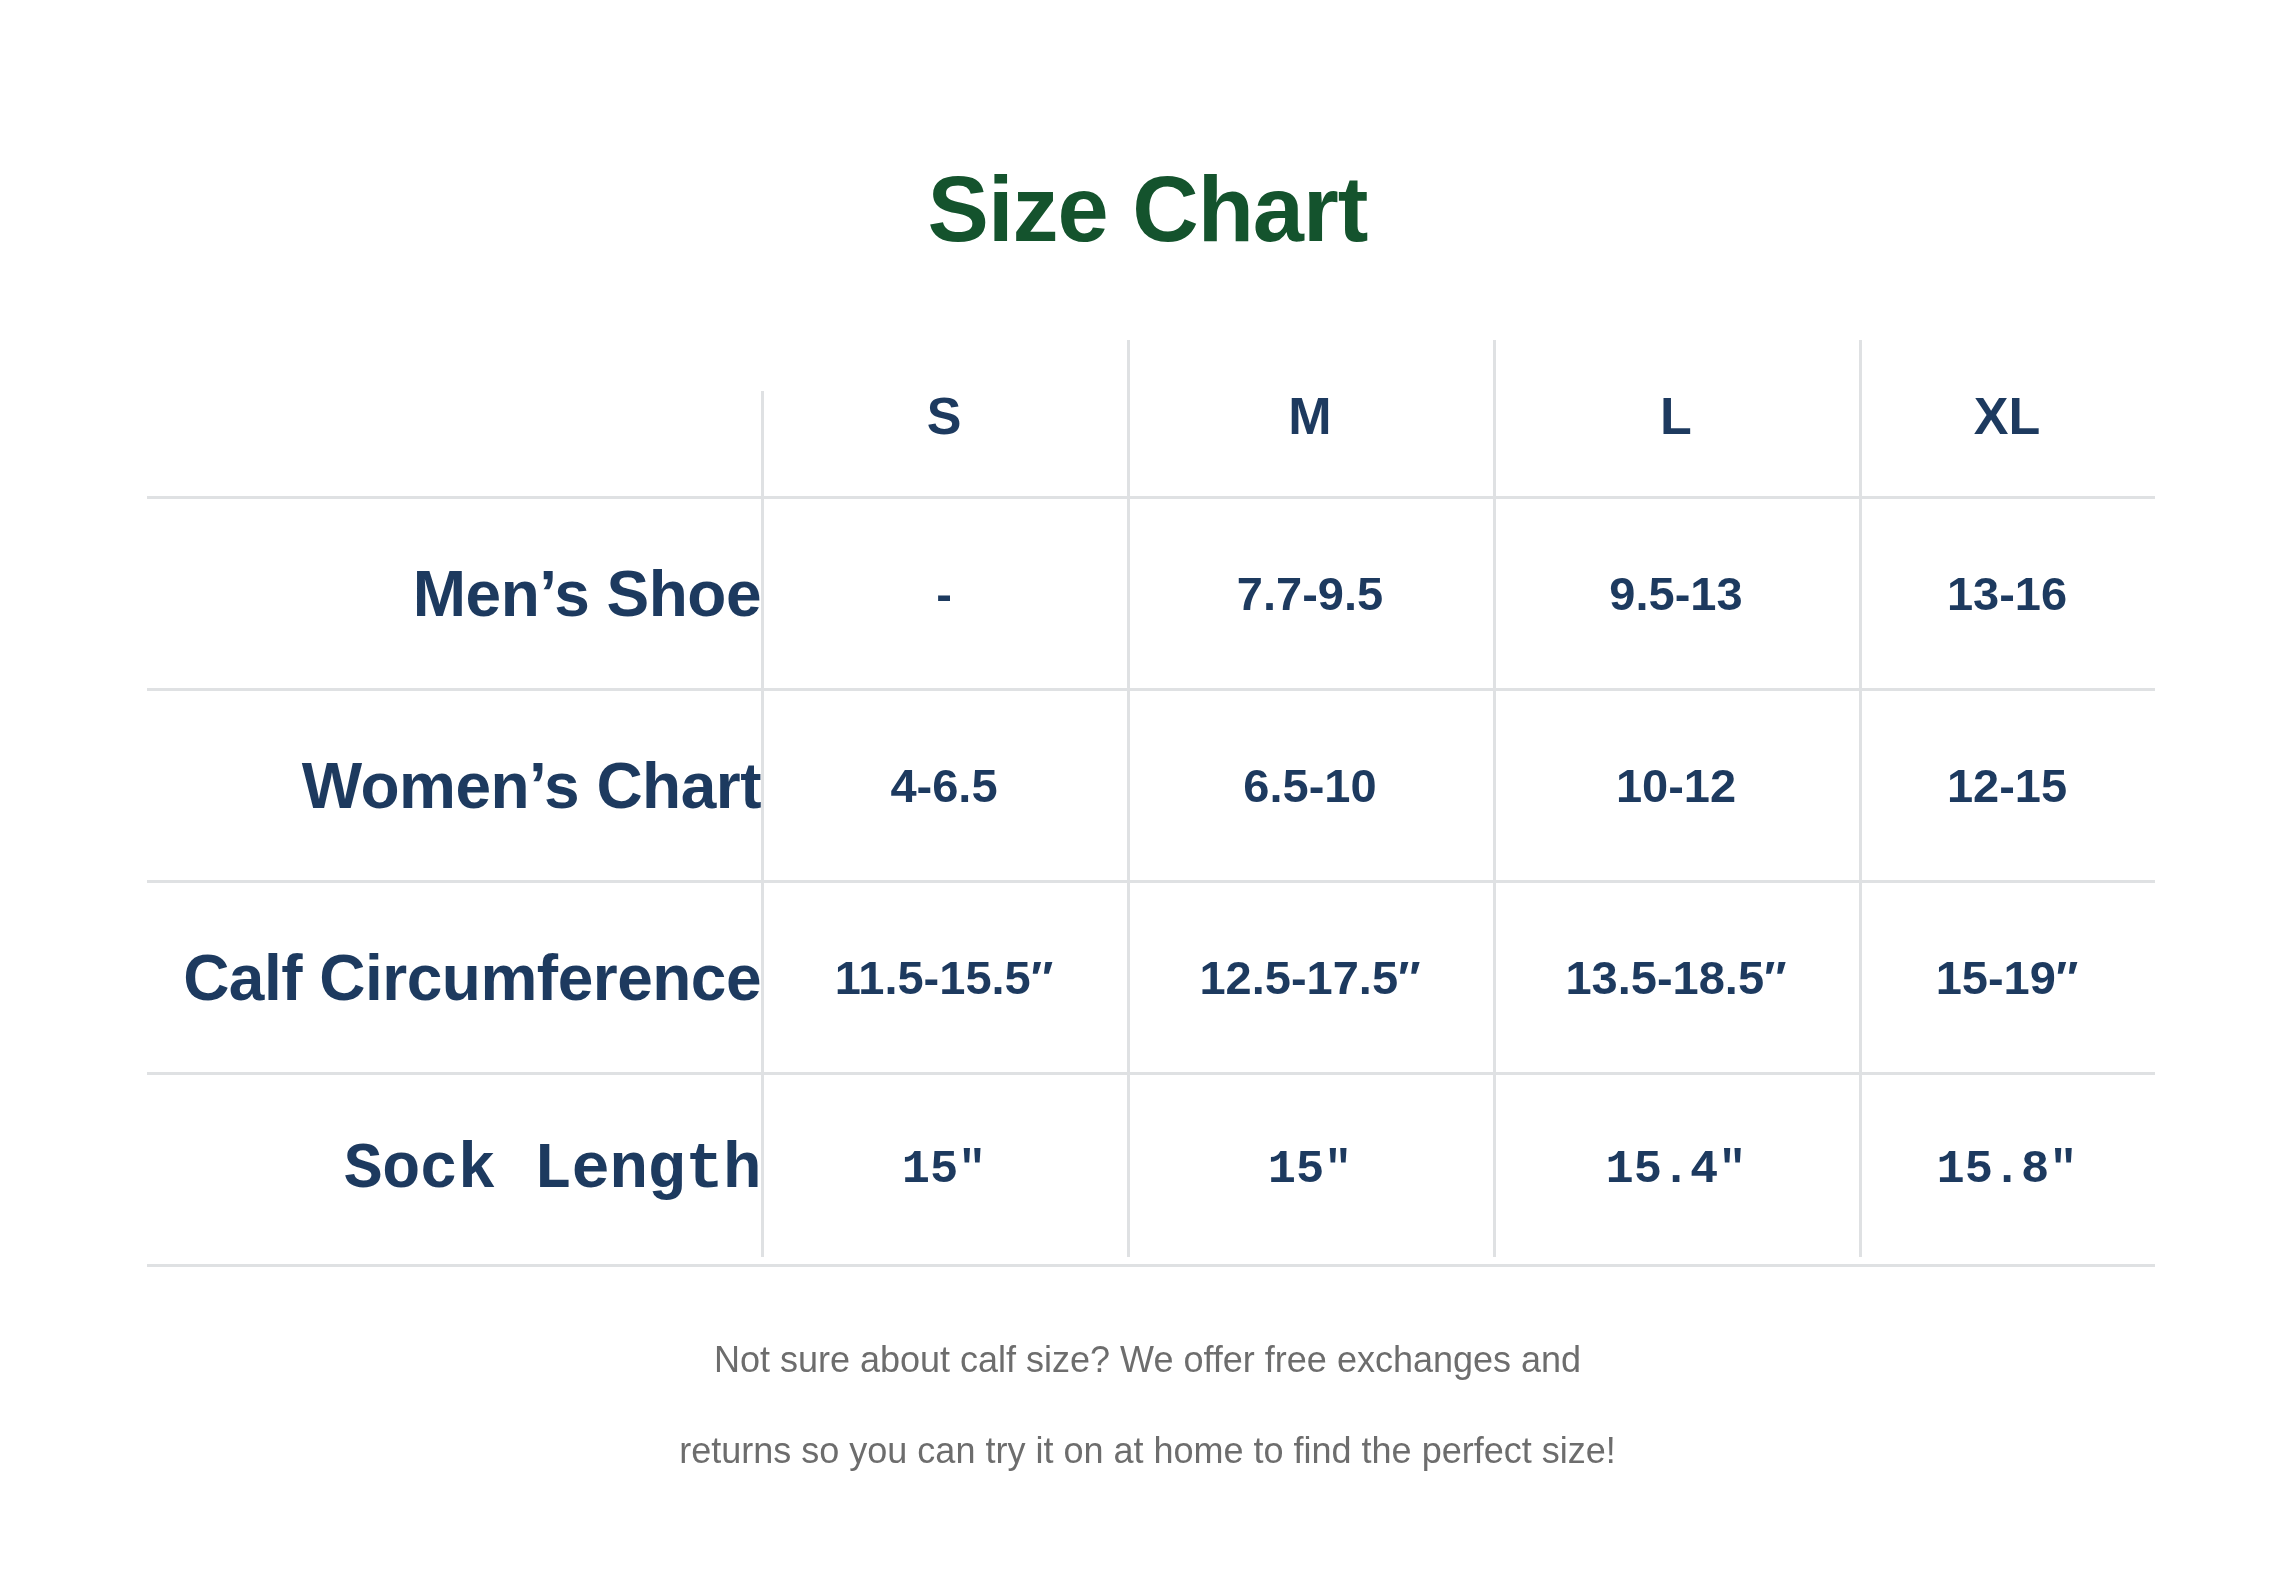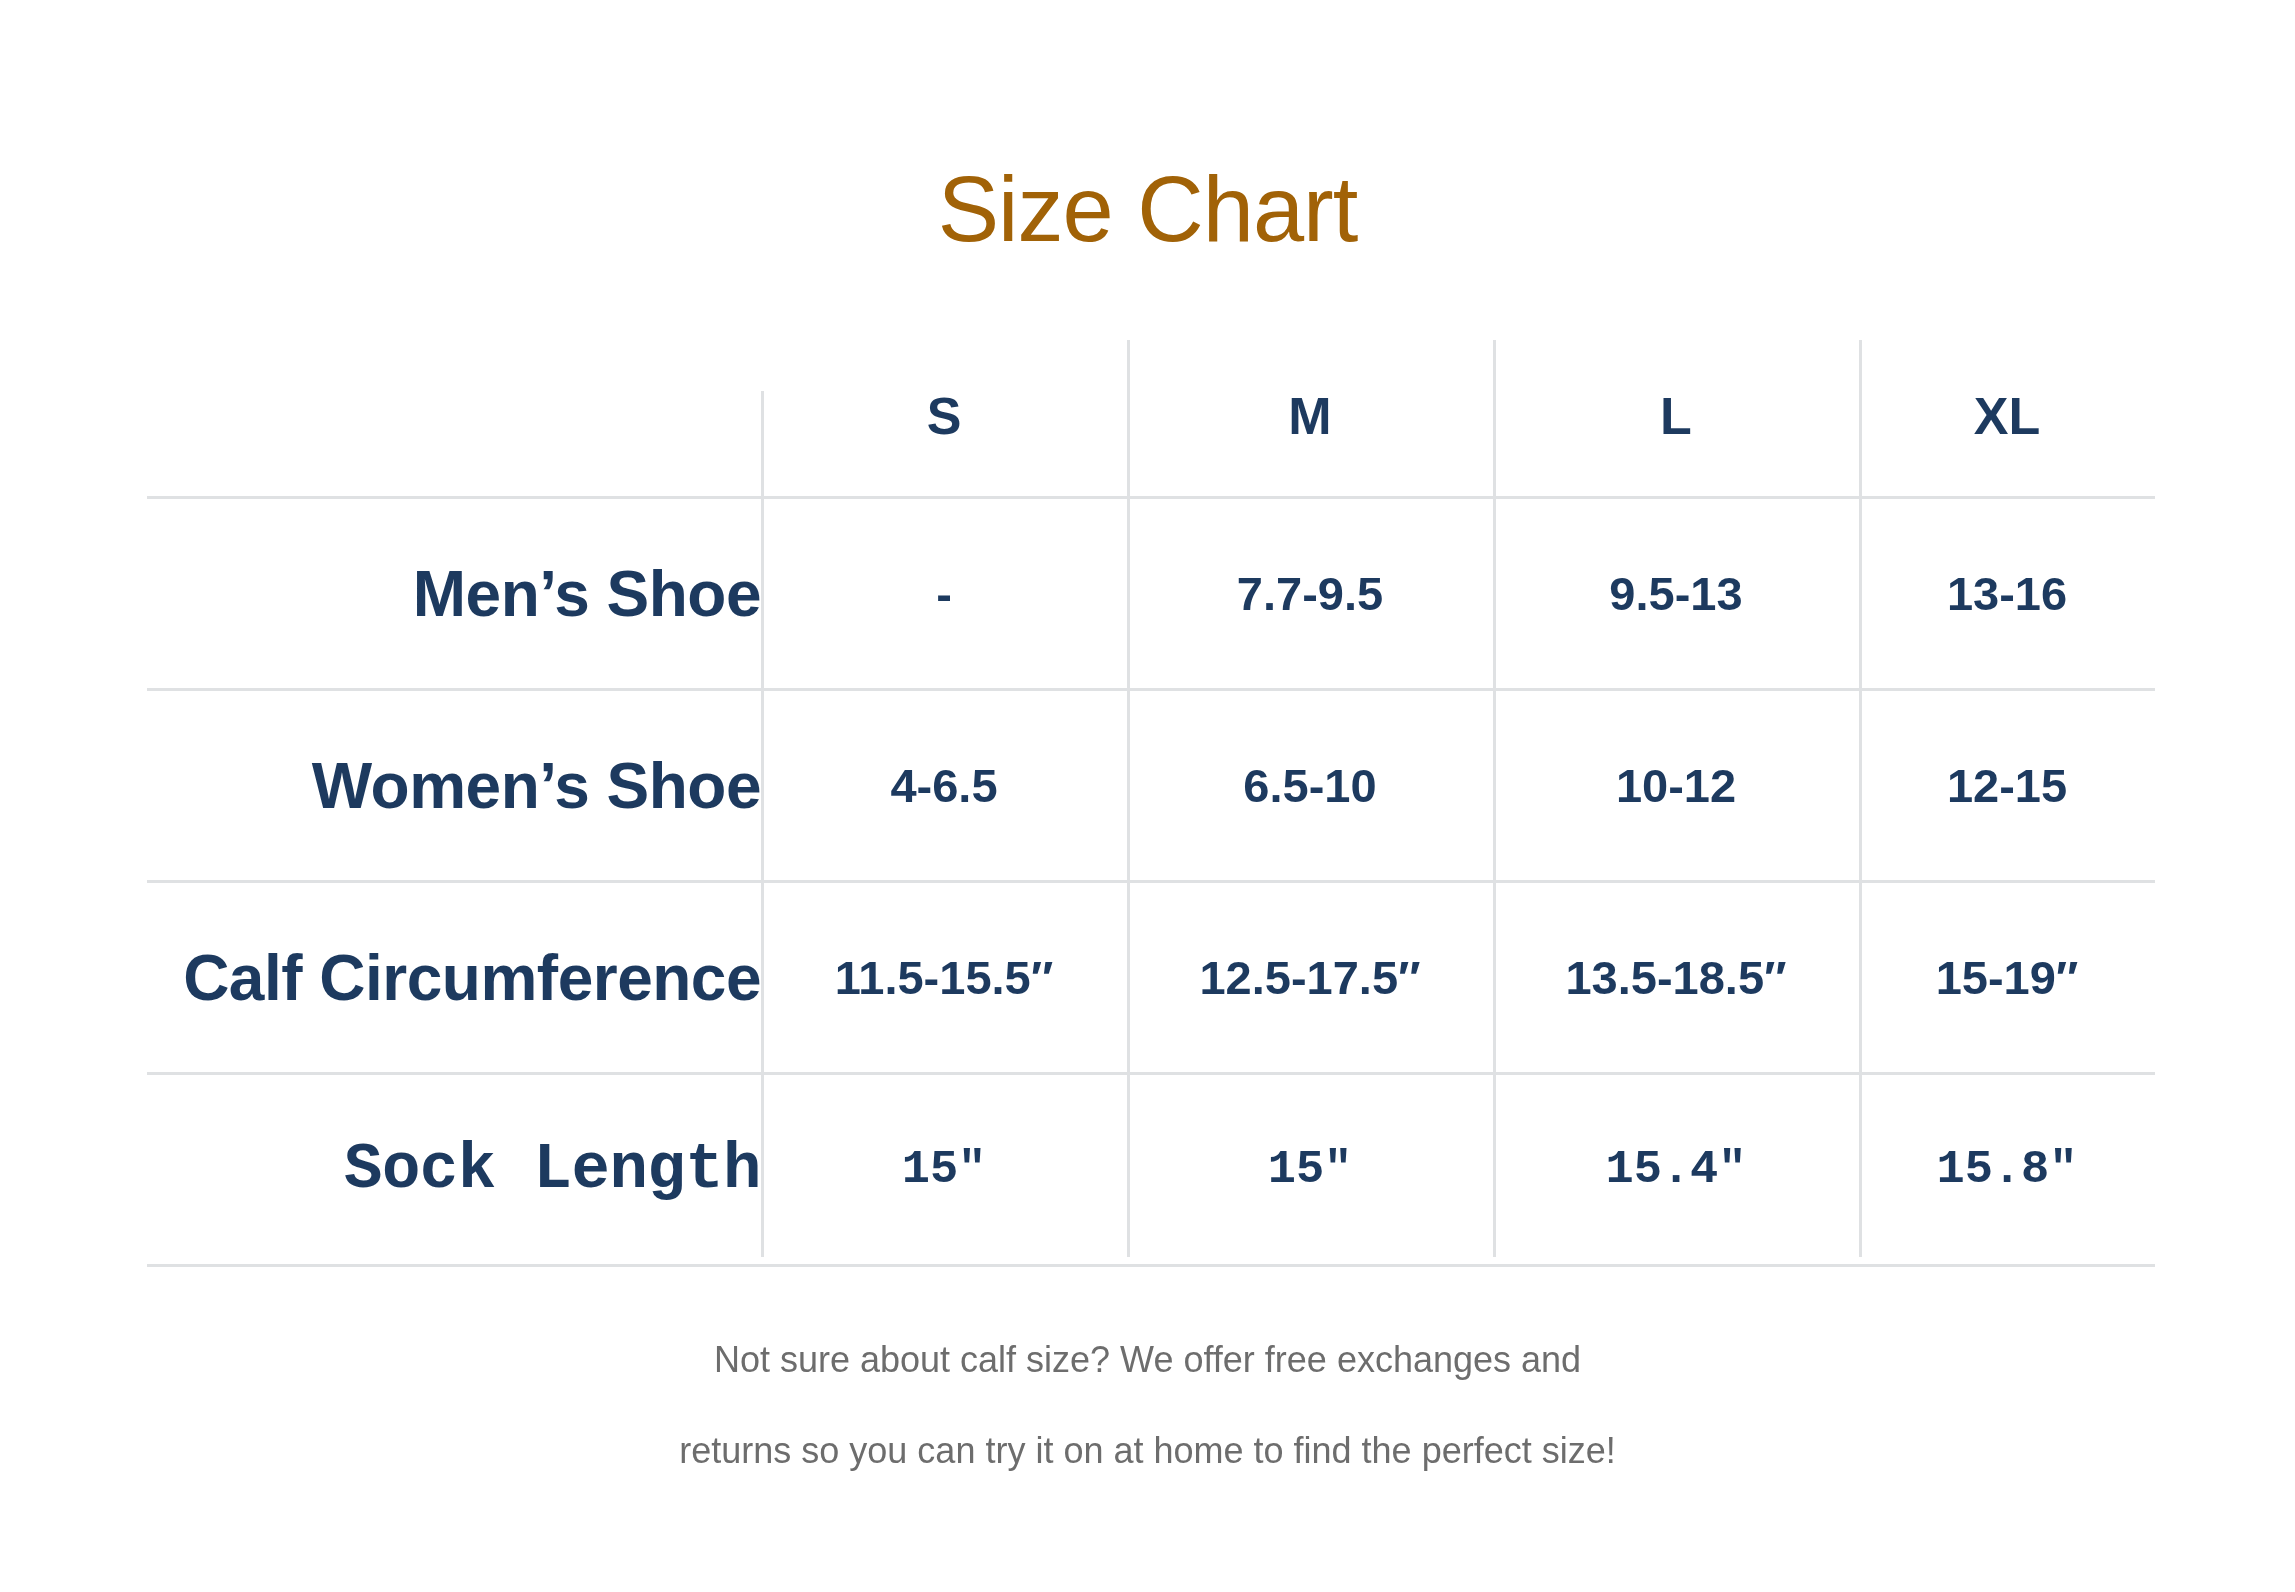--- a/index.html
+++ b/index.html
@@ -24,23 +24,23 @@
   }
 
   
   .title {
     position: absolute;
     left: 0;
     top: 163px;
     width: 2295px;
     text-align: center;
     font-size: 92px;
-    font-weight: 400;
+    font-weight: 700;
     letter-spacing: -1px;
-    color: #a16207;
+    color: #14532d;
     line-height: 1;
     white-space: nowrap;
   }
 
   
   .table-wrap {
     position: absolute;
     left: 147px;
     top: 335px;
     width: 2007px;
@@ -156,21 +156,21 @@
 
         <tr class="body-row">
           <td class="lbl-cell">Men’s Shoe</td>
           <td>-</td>
           <td>7.7-9.5</td>
           <td>9.5-13</td>
           <td>13-16</td>
         </tr>
 
         <tr class="body-row">
-          <td class="lbl-cell">Women’s Shoe</td>
+          <td class="lbl-cell">Women’s Chart</td>
           <td>4-6.5</td>
           <td>6.5-10</td>
           <td>10-12</td>
           <td>12-15</td>
         </tr>
 
         <tr class="body-row">
           <td class="lbl-cell">Calf Circumference</td>
           <td>11.5-15.5″</td>
           <td>12.5-17.5″</td>

